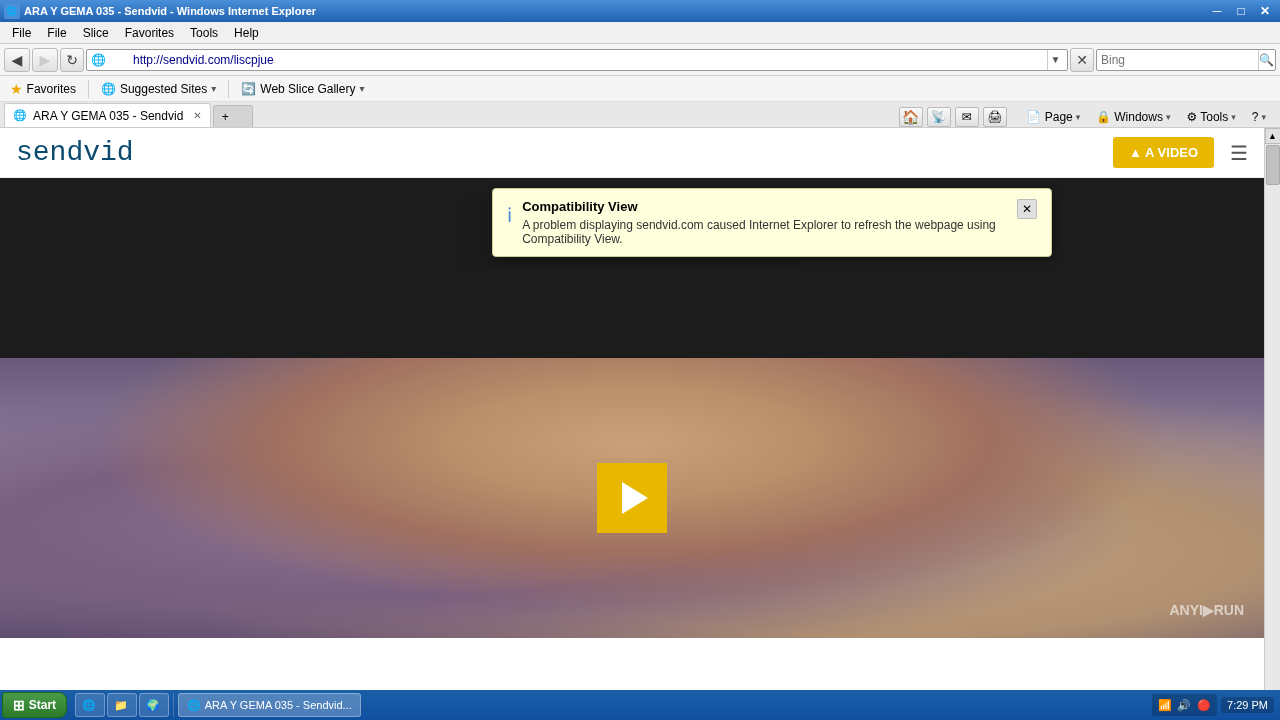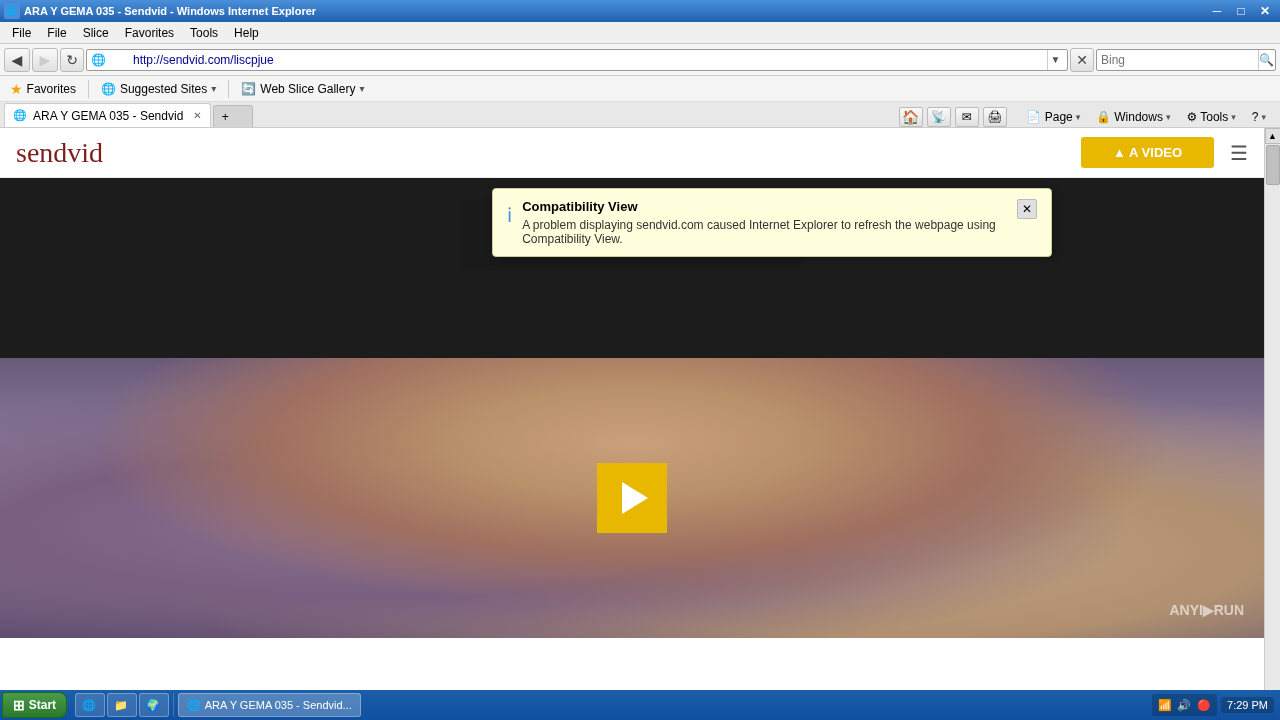--- a/index.html
+++ b/index.html
@@ -210,29 +210,29 @@
       background: #fff;
       display: flex;
       align-items: center;
       justify-content: space-between;
       padding: 0 16px;
       border-bottom: 1px solid #eee;
     }
     .sendvid-logo {
       font-size: 28px;
       font-weight: 300;
-      color: #7f1d1d;
-      font-family: Liberation Serif, serif;
+      color: #0c4a6e;
+      font-family: Liberation Mono, monospace;
     }
     .sendvid-upload-btn {
       background: #e8b800;
       color: white;
       font-weight: bold;
       font-size: 13px;
-      padding: 8px 32px;
+      padding: 8px 16px;
       border-radius: 3px;
       cursor: pointer;
     }
     .sendvid-menu-icon {
       font-size: 20px;
       color: #555;
       cursor: pointer;
       margin-left: 8px;
     }
 

